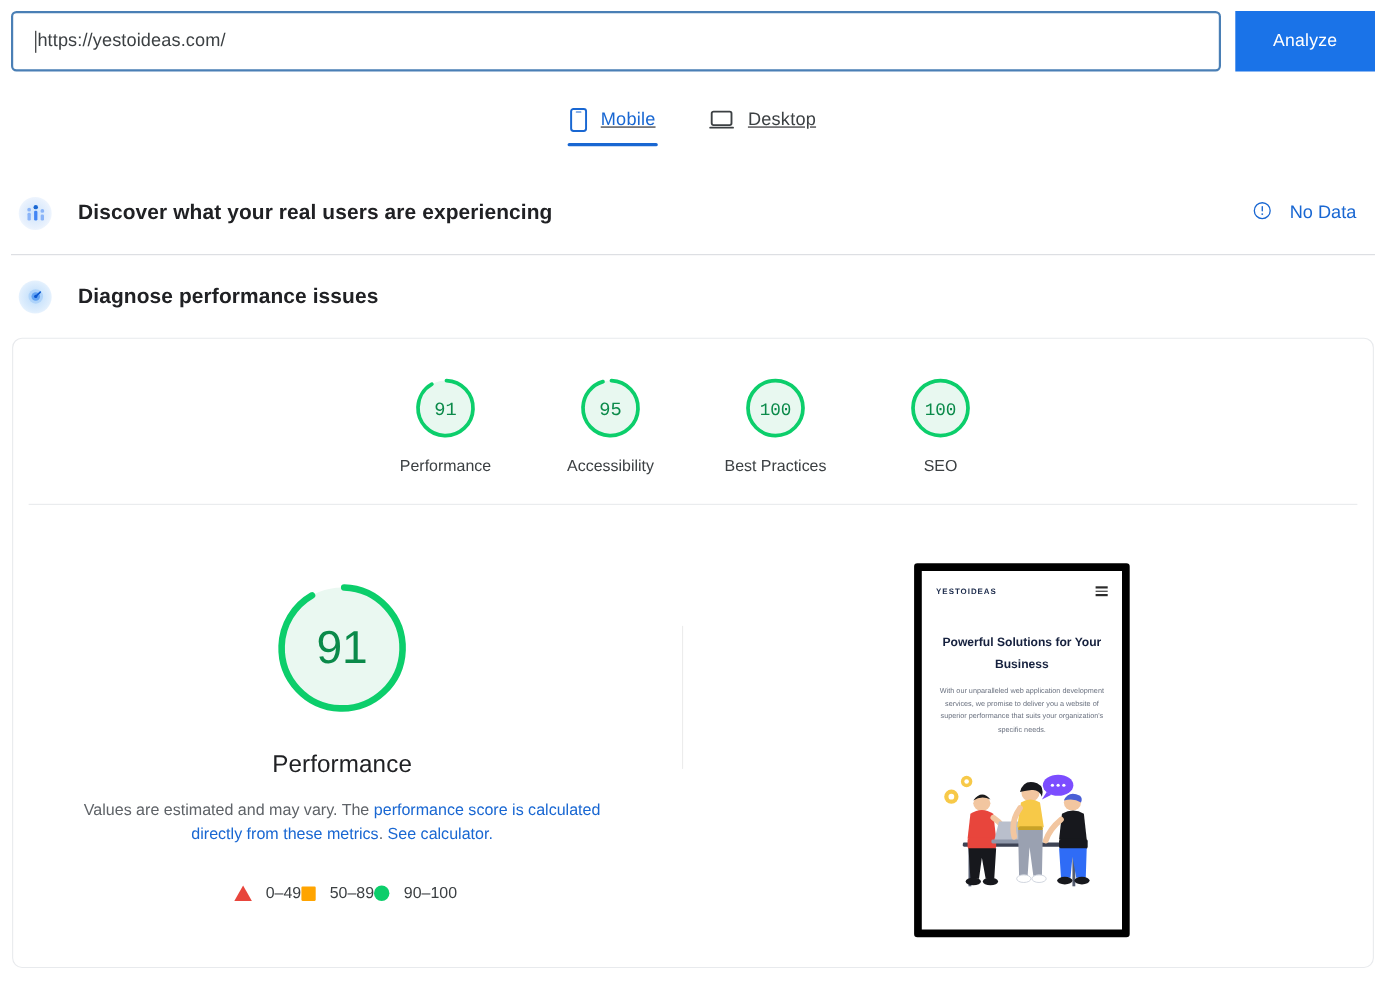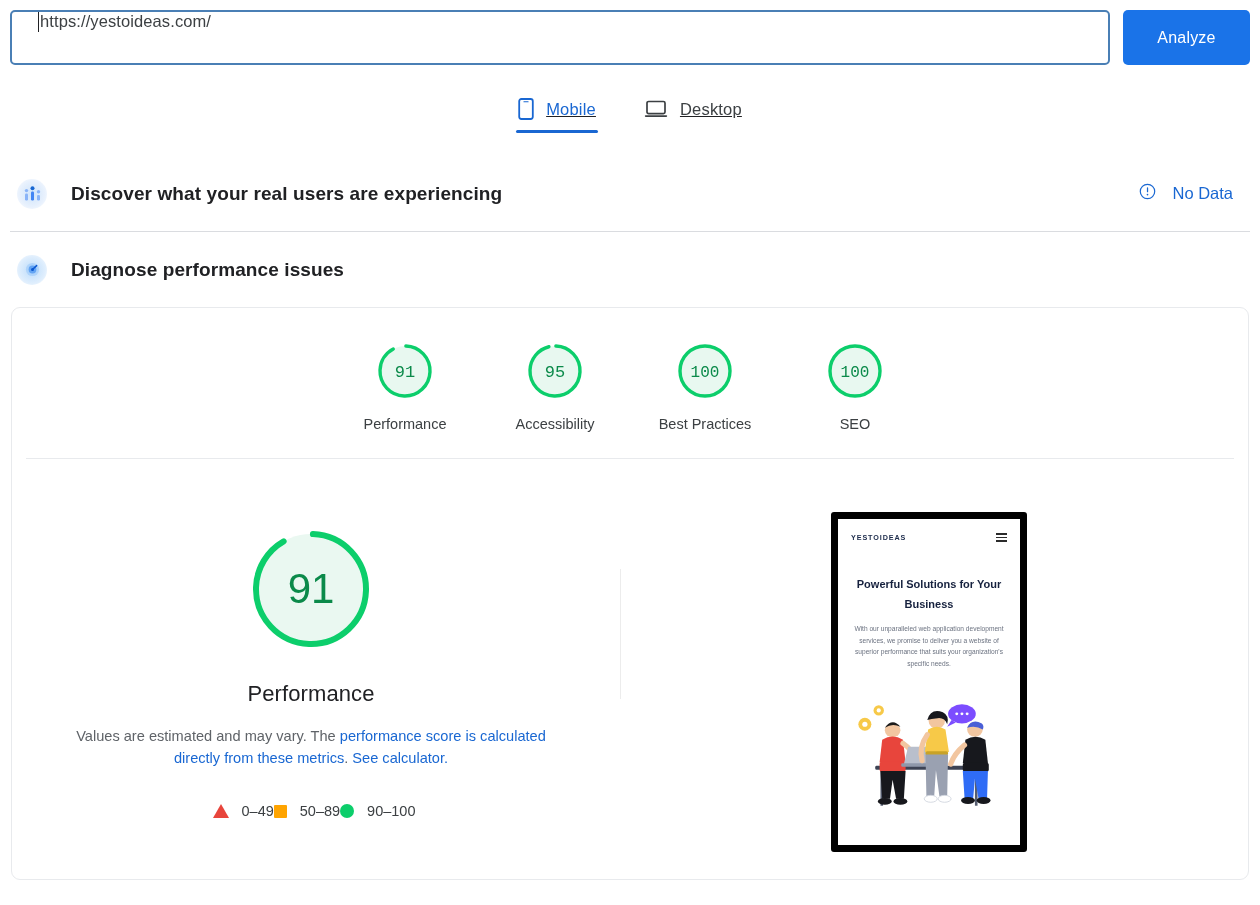--- a/index.html
+++ b/index.html
@@ -20,41 +20,42 @@
     padding: 10px 10px 0 10px;
     gap: 13px;
   }
   .url-input-wrap {
     flex: 1;
     height: 55px;
     border: 2px solid #4a7fb5;
     border-radius: 5px;
     background: #fff;
     display: flex;
-    padding: 0 26px;
+    align-items: center;
+    padding: 0 20px;
     position: relative;
   }
   .url-caret {
     width: 1px;
     height: 20px;
     background: #202124;
     margin-right: 1px;
   }
   .url-text {
     font-size: 16.5px;
     color: #3c4043;
     letter-spacing: 0.1px;
   }
   .analyze-btn {
     width: 127px;
     height: 55px;
     background: #1a73e8;
     color: #ffffff;
     border: none;
-    border-radius: 5px;
+    border-radius: 0;
     font-size: 16px;
     font-family: "Liberation Sans", sans-serif;
     cursor: pointer;
     letter-spacing: 0.2px;
   }
 
   
   .tabs {
     display: flex;
     justify-content: center;

